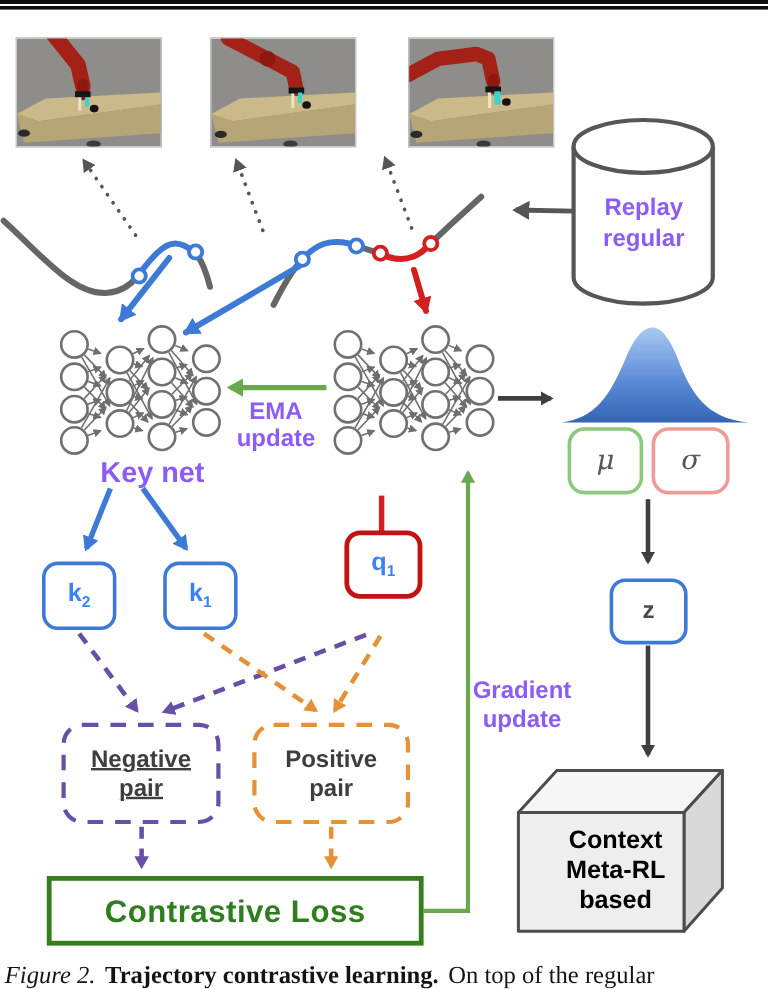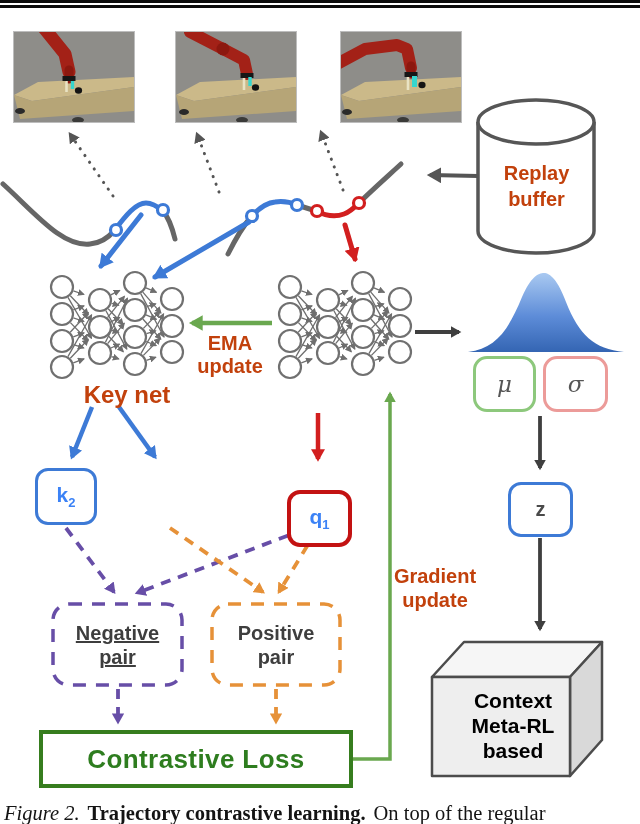--- a/index.html
+++ b/index.html
@@ -3,21 +3,21 @@
 <meta charset="utf-8">
 <style>
   html,body{margin:0;padding:0;background:#fff;}
   #stage{position:relative;width:640px;height:824px;background:#fff;overflow:hidden;
          font-family:"Liberation Sans",sans-serif;}
   #stage svg{display:block;}
   #overlay{position:absolute;left:0;top:0;z-index:1;}
   .topbar{position:absolute;left:0;top:0;width:640px;height:8px;z-index:3;
           background:linear-gradient(#0c0c0c 0 42%,#ffffff 42% 58%,#0c0c0c 58% 100%);}
   .robot{position:absolute;z-index:2;border:1px solid #bdbdbd;}
-  .lbl{position:absolute;z-index:2;font-weight:bold;color:#c2410c;text-align:center;}
+  .lbl{position:absolute;z-index:2;font-weight:bold;color:#8b5cf6;text-align:center;}
   .box{position:absolute;z-index:2;box-sizing:border-box;background:#fff;
        display:flex;align-items:center;justify-content:center;}
   .letter{font-weight:bold;color:#3b82f6;font-size:21px;}
   .letter sub{font-size:13px;}
   .greek{font-family:"DejaVu Serif",serif;font-style:italic;color:#565656;font-size:23px;}
   .pairlbl{position:absolute;z-index:2;display:flex;align-items:center;justify-content:center;
            font-weight:bold;color:#3e3e3e;font-size:20px;line-height:24px;text-align:center;}
   #contrastive{left:39px;top:730px;width:314px;height:58px;border:4px solid #367d1e;
                font-weight:bold;font-size:26px;color:#2e7d1f;letter-spacing:.4px;}
   #cube-label{left:432px;top:688px;width:138px;font-size:21px;line-height:25px;color:#000;margin-left:12px;}
@@ -278,39 +278,42 @@
     <path d="M-2,31 L24,17 L56,13 L66,17 L70,36" stroke="#a32117" stroke-width="12" fill="none" stroke-linejoin="round" stroke-linecap="round"></path>
     <path d="M70,34 L70,42" stroke="#8c180f" stroke-width="9" stroke-linecap="round"></path>
     <rect x="63.5" y="40" width="13" height="5" fill="#161616"></rect>
     <line x1="67" y1="45" x2="67" y2="58" stroke="#e9e3c4" stroke-width="2.6"></line>
     <line x1="73.5" y1="44" x2="73.5" y2="55" stroke="#35d6ce" stroke-width="5"></line>
     <ellipse cx="81" cy="53" rx="3.6" ry="3.2" fill="#141414"></ellipse>
   </svg>
 
   <div class="lbl" style="left:478px;top:160px;width:117px;font-size:20px;line-height:26px;">
     <div>Replay</div>
-    <div>buffer</div>
+    <div>regular</div>
   </div>
 
   <div class="lbl" style="left:65px;top:381px;width:124px;font-size:24px;text-align:center;">Key net</div>
 
   <div class="lbl" style="left:190px;top:332px;width:80px;font-size:20px;line-height:23px;">
     <div>EMA</div>
     <div>update</div>
   </div>
 
   <div class="lbl" style="left:391px;top:564px;width:88px;font-size:20px;line-height:24px;">
     <div>Gradient</div>
     <div>update</div>
   </div>
 
   <div class="box" style="left:35px;top:468px;width:62px;height:57px;border:3.5px solid #3d7ad6;border-radius:13px;">
     <span class="letter"><span>k</span><sub>2</sub></span>
   </div>
-  <div class="box" style="left:287px;top:490px;width:65px;height:57px;border:4px solid #c31212;border-radius:13px;">
+  <div class="box" style="left:136px;top:468px;width:62px;height:57px;border:3.5px solid #3d7ad6;border-radius:13px;">
+    <span class="letter"><span>k</span><sub>1</sub></span>
+  </div>
+  <div class="box" style="left:287px;top:442px;width:65px;height:57px;border:4px solid #c31212;border-radius:13px;">
     <span class="letter"><span>q</span><sub>1</sub></span>
   </div>
   <div class="box" style="left:508px;top:482px;width:65px;height:55px;border:3.5px solid #3d7ad6;border-radius:13px;">
     <span class="letter" style="font-size:20px;color:#4a4a4a;">z</span>
   </div>
   <div class="box" style="left:473px;top:356px;width:63px;height:56px;border:3.5px solid #8dc87c;border-radius:14px;">
     <span class="greek">μ</span>
   </div>
   <div class="box" style="left:543px;top:356px;width:65px;height:56px;border:3.5px solid #ec9b99;border-radius:14px;">
     <span class="greek">σ</span>

